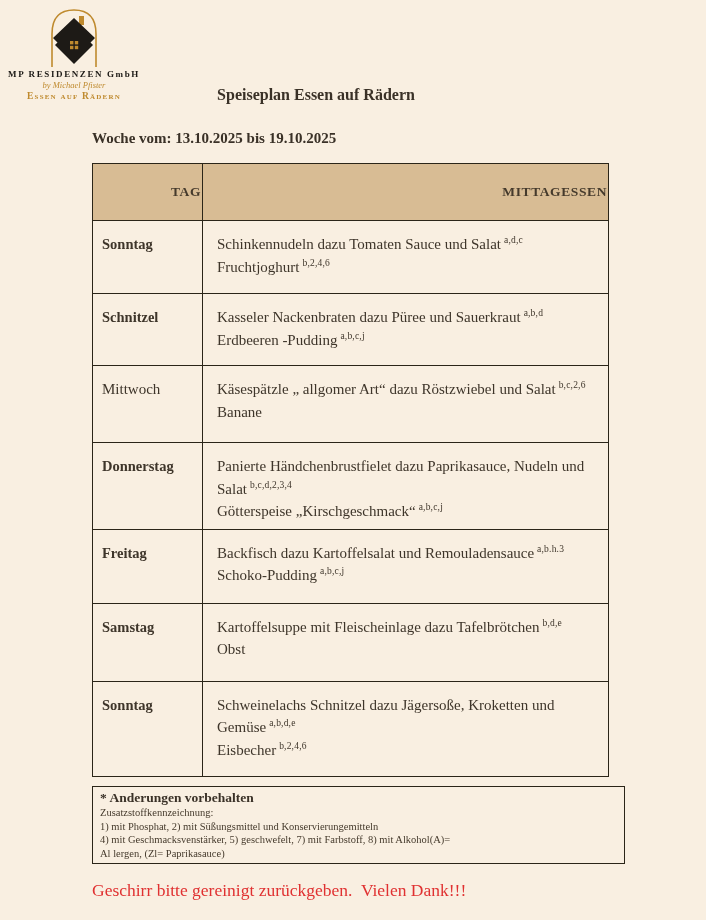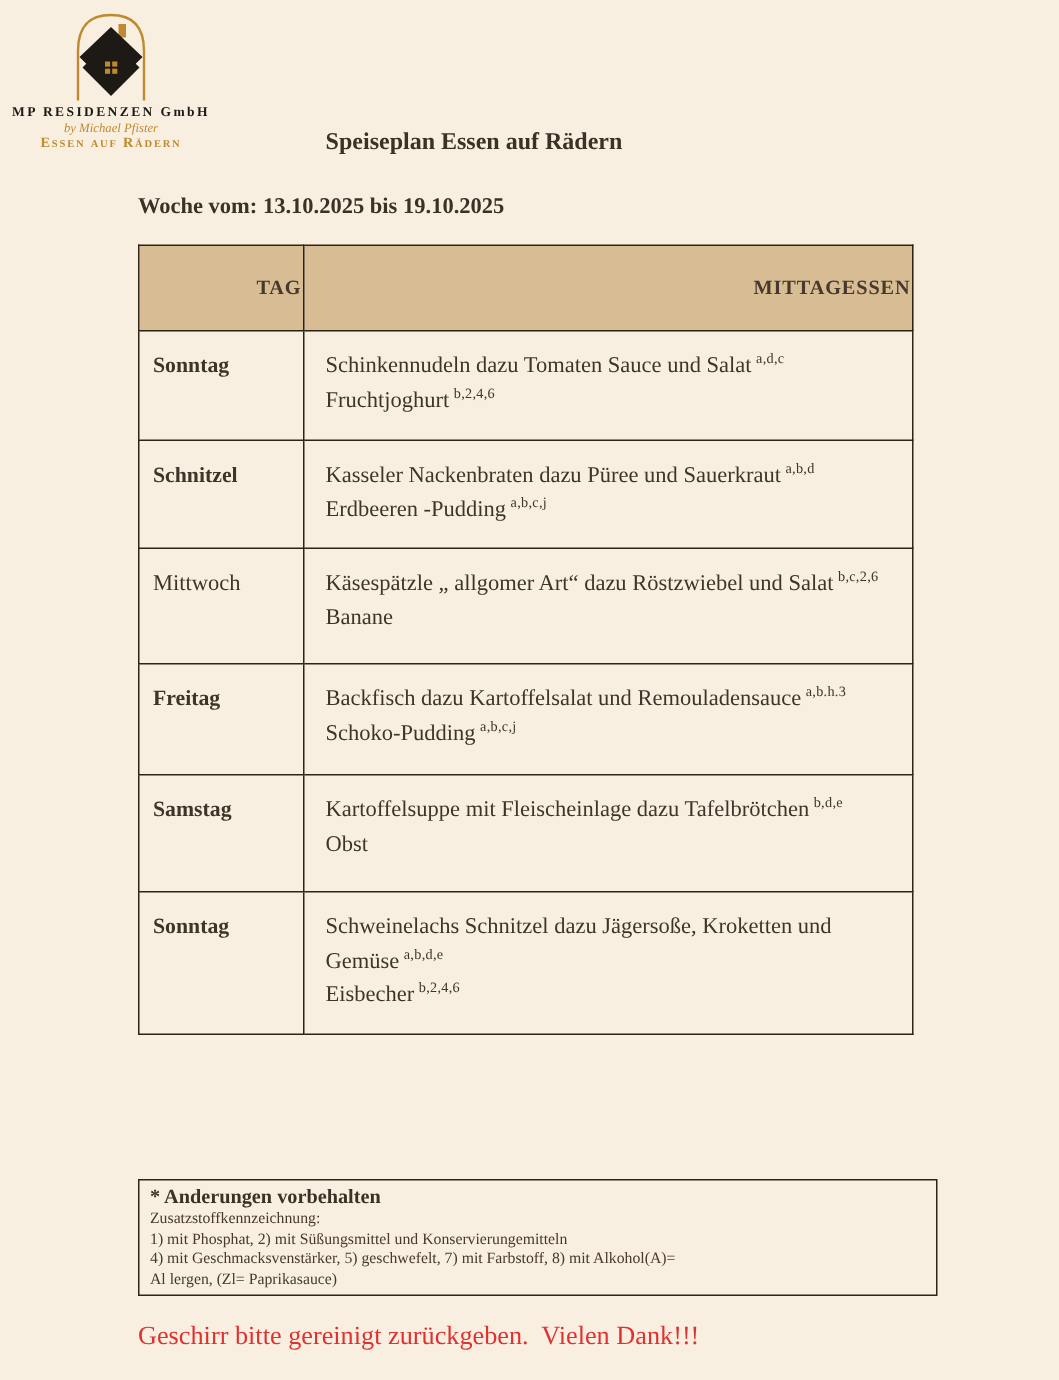--- a/index.html
+++ b/index.html
@@ -142,20 +142,27 @@
         <div class="meal-item"><span>Erdbeeren -Pudding</span><span class="meal-sup">a,b,c,j</span></div>
       </td>
     </tr>
     <tr class="row-2">
       <td class="day-cell day-regular">Mittwoch</td>
       <td class="meal-cell">
         <div class="meal-item"><span>Käsespätzle „ allgomer Art“ dazu Röstzwiebel und Salat</span><span class="meal-sup">b,c,2,6</span></div>
         <div class="meal-item"><span>Banane</span><span class="meal-sup"></span></div>
       </td>
     </tr>
+    <tr class="row-3">
+      <td class="day-cell">Donnerstag</td>
+      <td class="meal-cell">
+        <div class="meal-item"><span>Panierte Händchenbrustfielet dazu Paprikasauce, Nudeln und Salat</span><span class="meal-sup">b,c,d,2,3,4</span></div>
+        <div class="meal-item"><span>Götterspeise „Kirschgeschmack“</span><span class="meal-sup">a,b,c,j</span></div>
+      </td>
+    </tr>
     <tr class="row-4">
       <td class="day-cell">Freitag</td>
       <td class="meal-cell">
         <div class="meal-item"><span>Backfisch dazu Kartoffelsalat und Remouladensauce</span><span class="meal-sup">a,b.h.3</span></div>
         <div class="meal-item"><span>Schoko-Pudding</span><span class="meal-sup">a,b,c,j</span></div>
       </td>
     </tr>
     <tr class="row-5">
       <td class="day-cell">Samstag</td>
       <td class="meal-cell">

